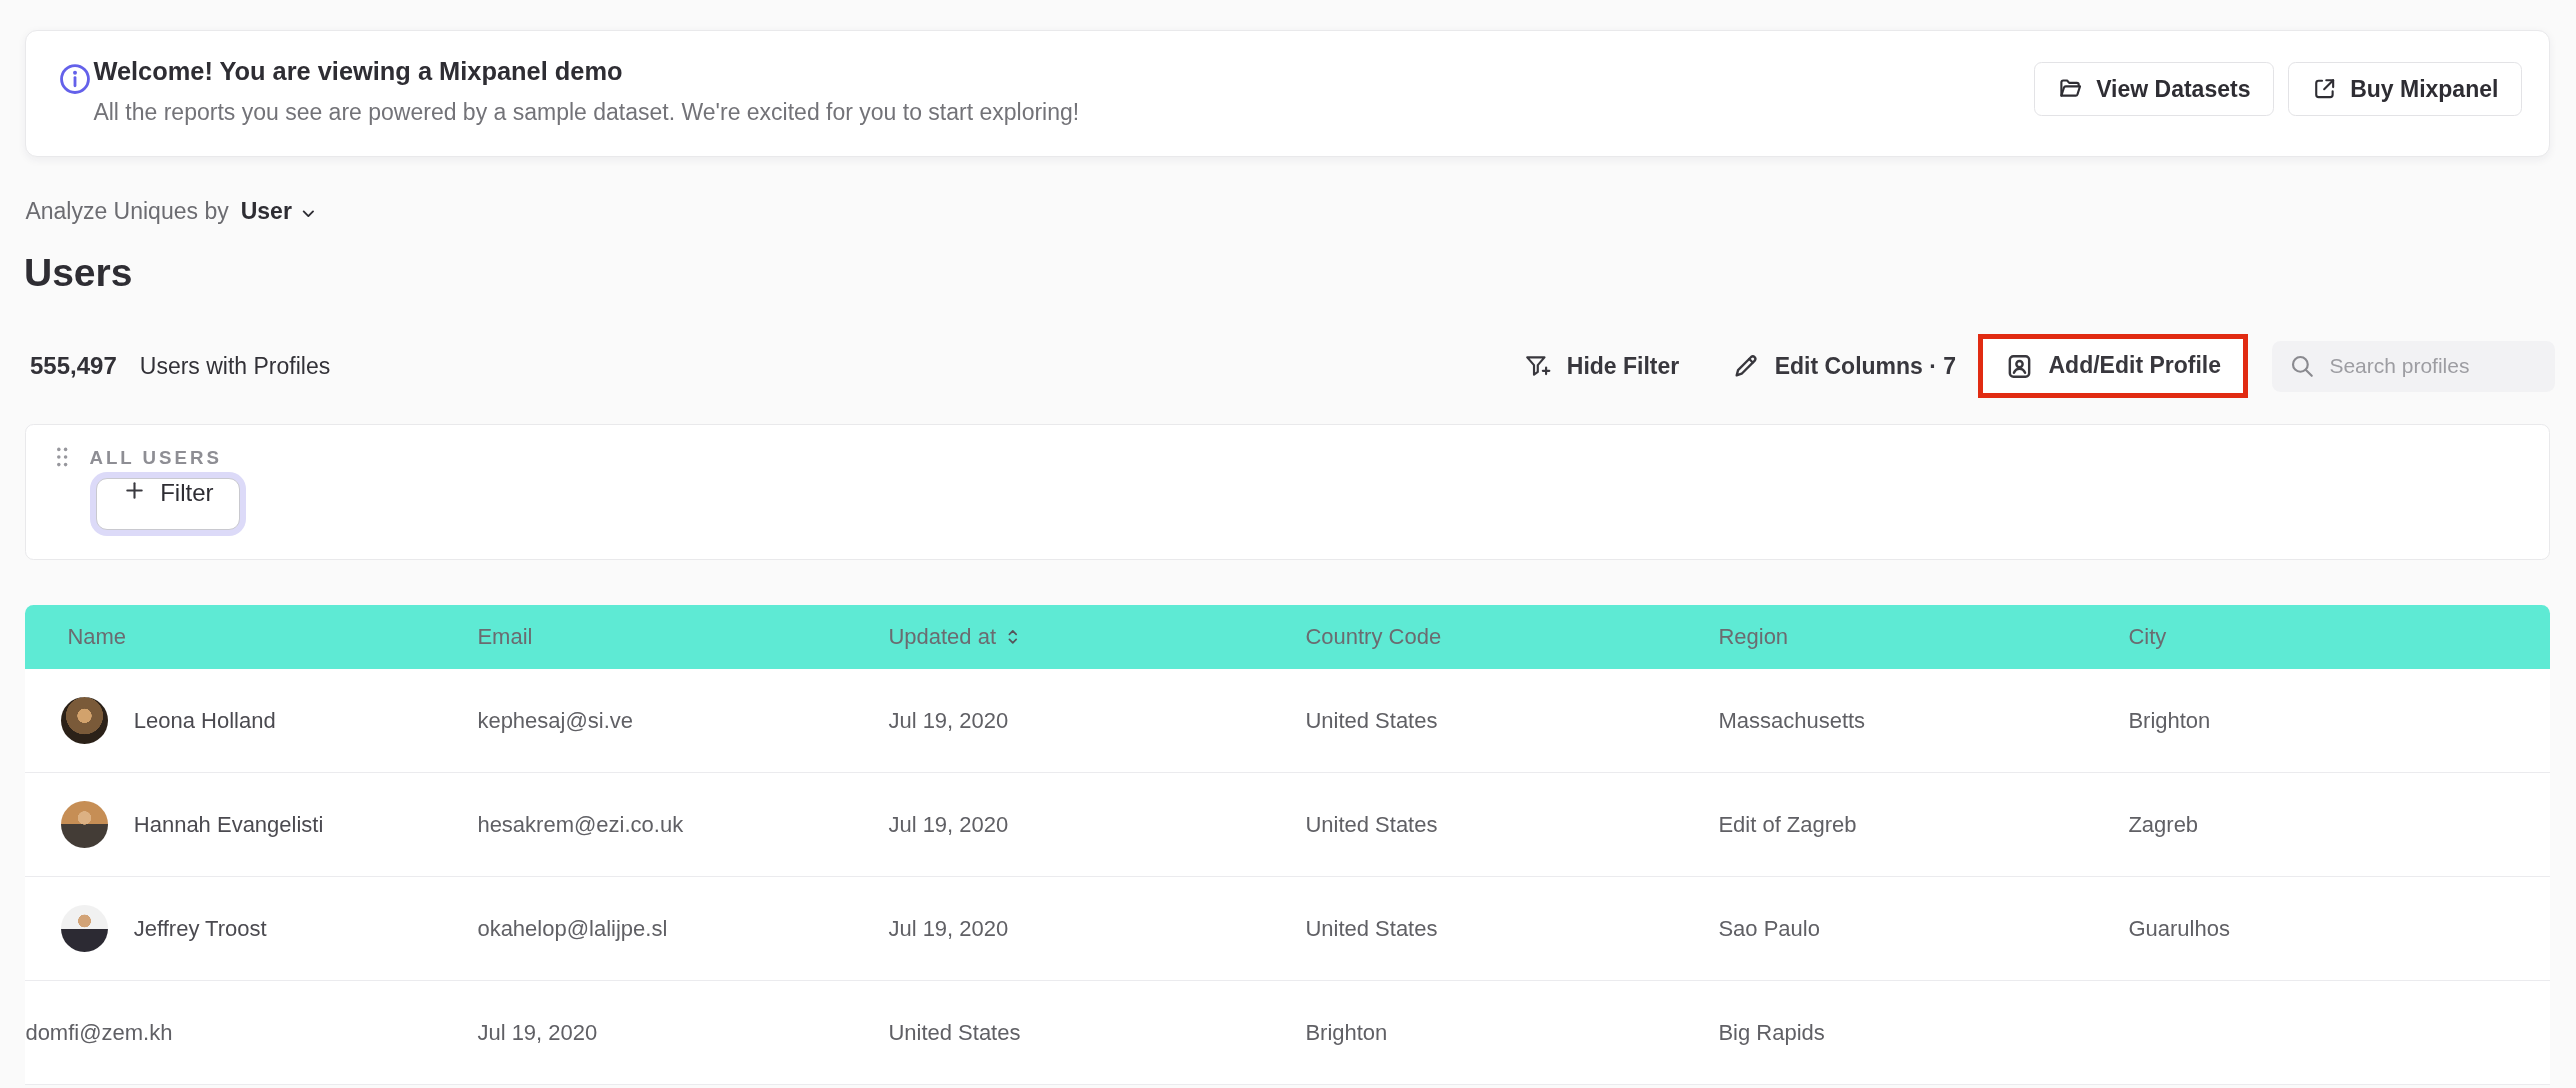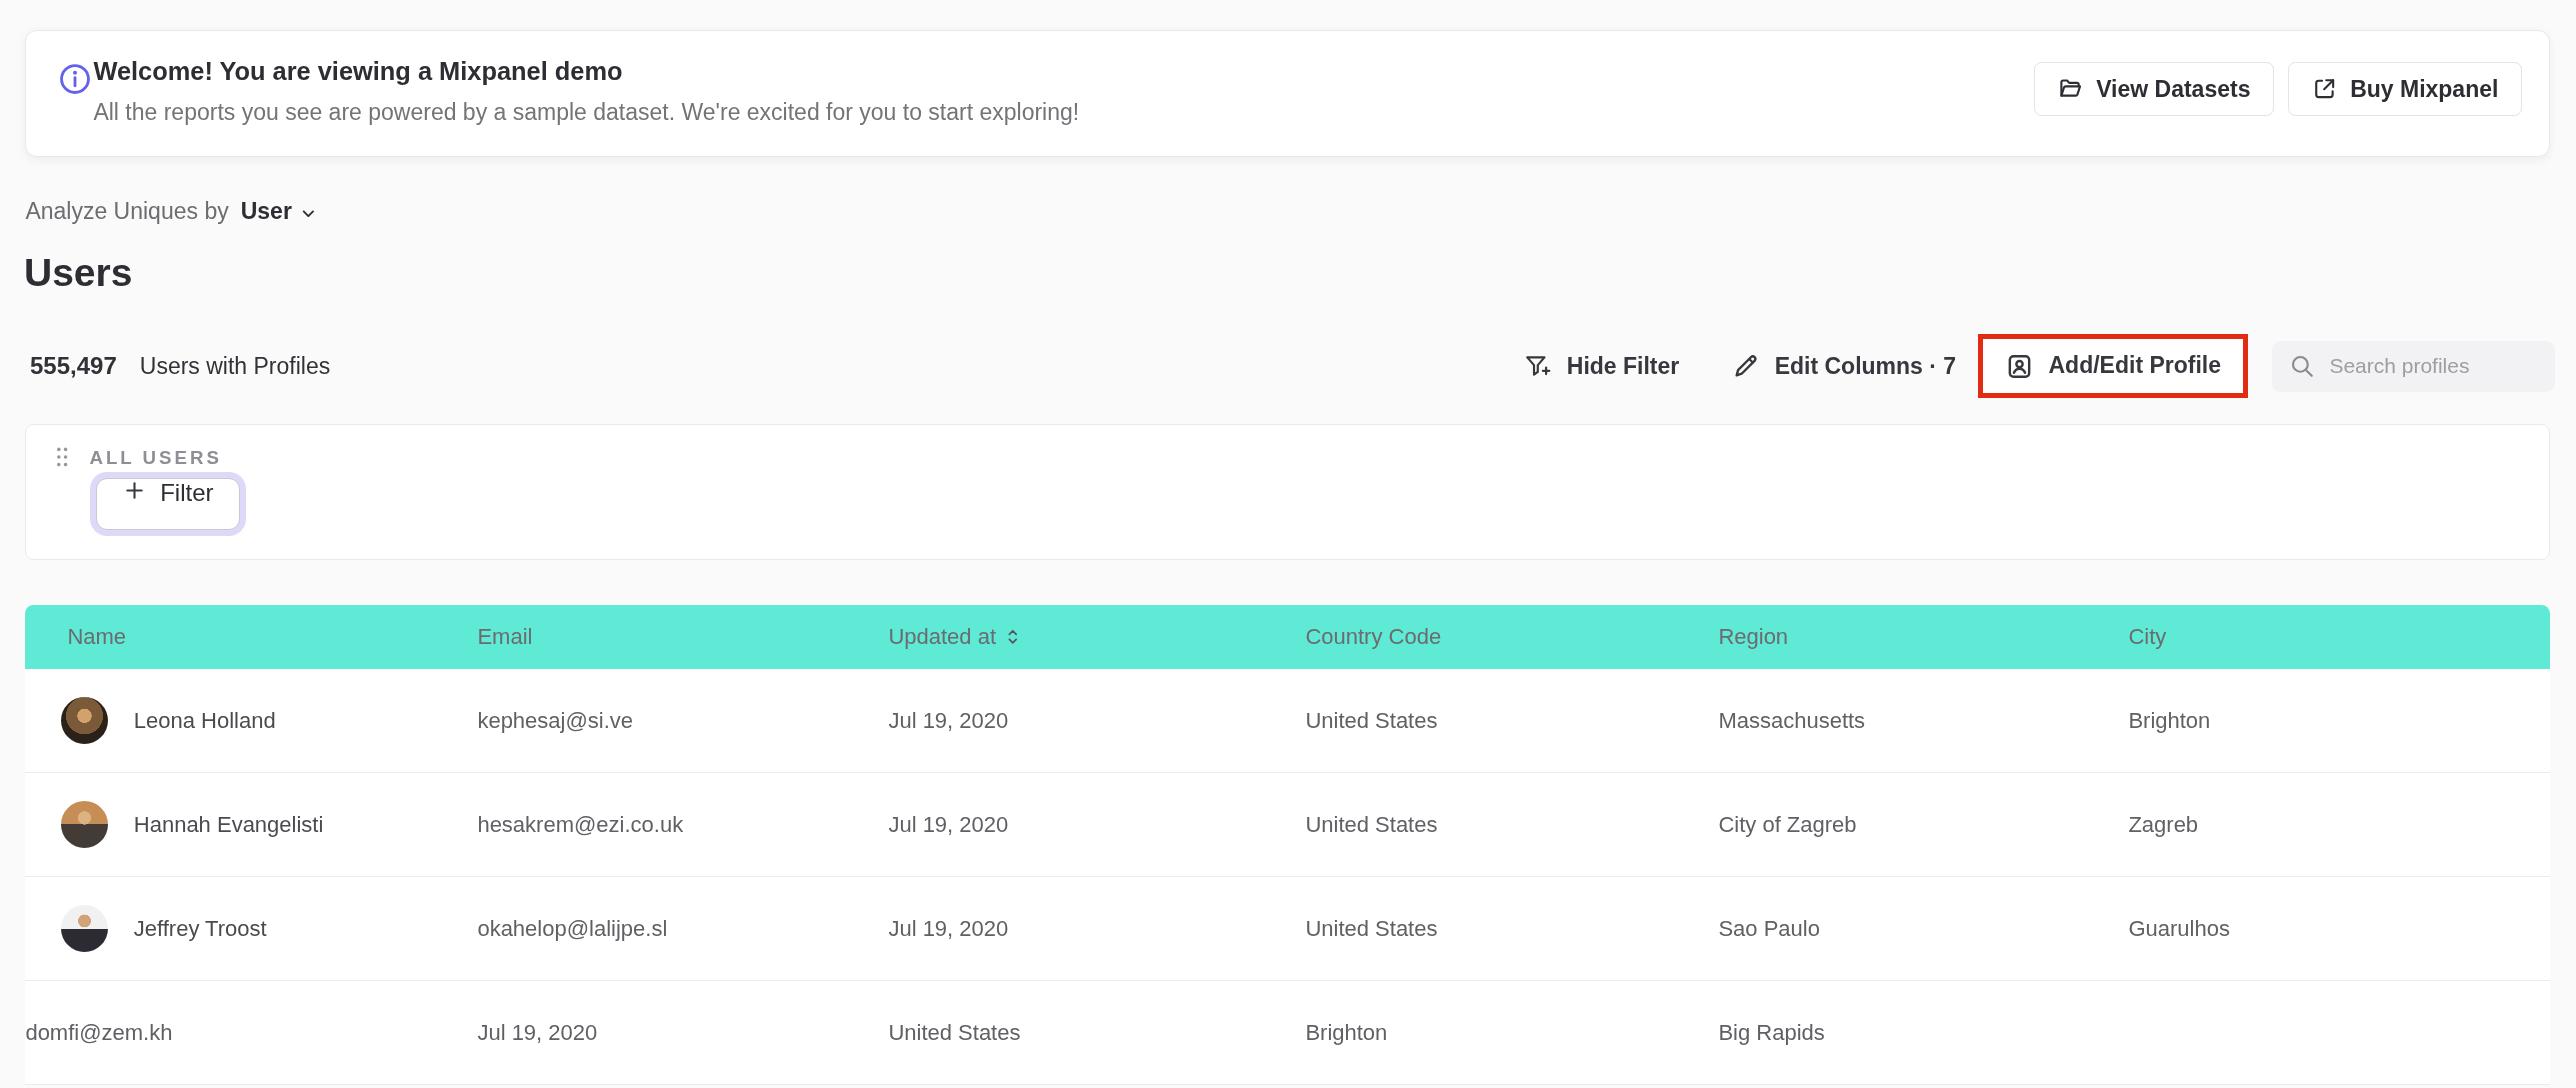--- a/index.html
+++ b/index.html
@@ -258,21 +258,21 @@
   </div>
 
   <div class="trow">
     <div class="c1">
       <span class="avatar" style="background-image:radial-gradient(circle at 50% 36%, #dcb183 0 17%, rgba(0,0,0,0) 18%), linear-gradient(180deg, #c68e55 0 48%, #433c36 48% 100%)"></span>
       <span>Hannah Evangelisti</span>
     </div>
     <div>hesakrem@ezi.co.uk</div>
     <div>Jul 19, 2020</div>
     <div>United States</div>
-    <div>City of Zagreb</div>
+    <div>Edit of Zagreb</div>
     <div>Zagreb</div>
   </div>
 
   <div class="trow">
     <div class="c1">
       <span class="avatar" style="background-image:radial-gradient(circle at 50% 34%, #d2a377 0 16%, rgba(0,0,0,0) 17%), linear-gradient(180deg, #f1f1f1 0 52%, #2c2a33 52% 100%)"></span>
       <span>Jeffrey Troost</span>
     </div>
     <div>okahelop@lalijpe.sl</div>
     <div>Jul 19, 2020</div>

